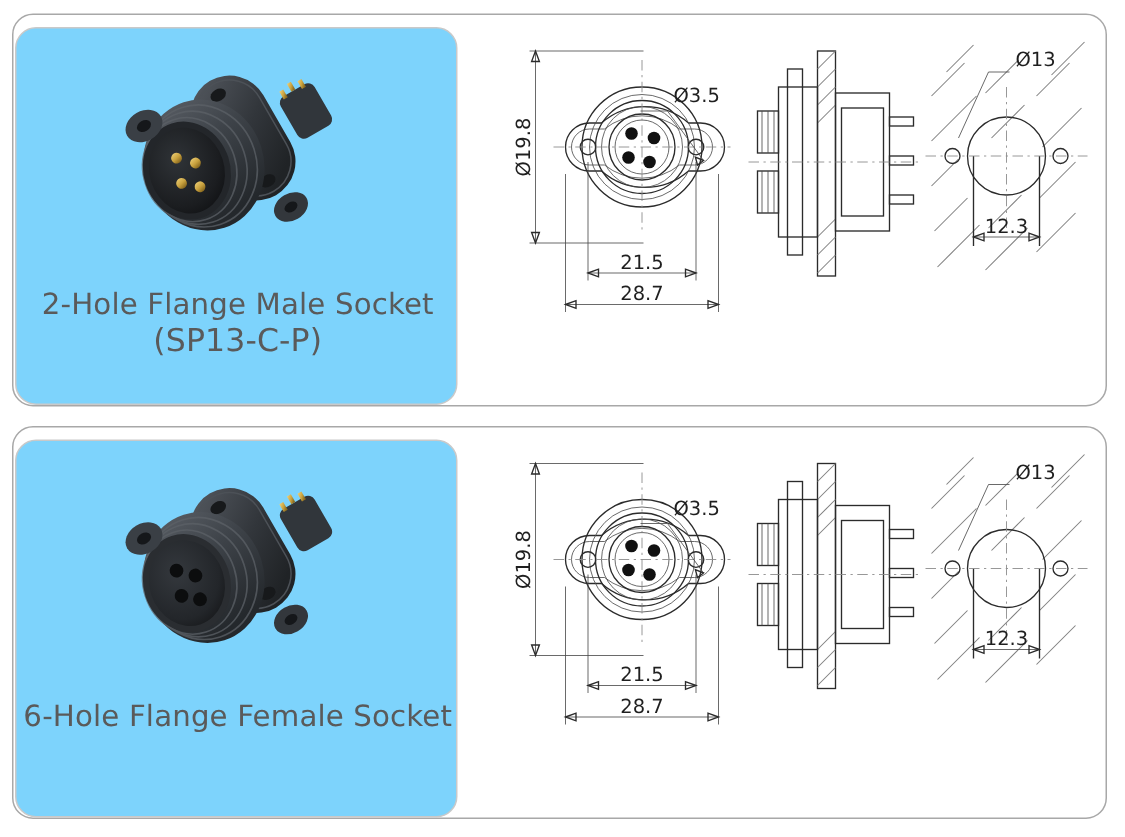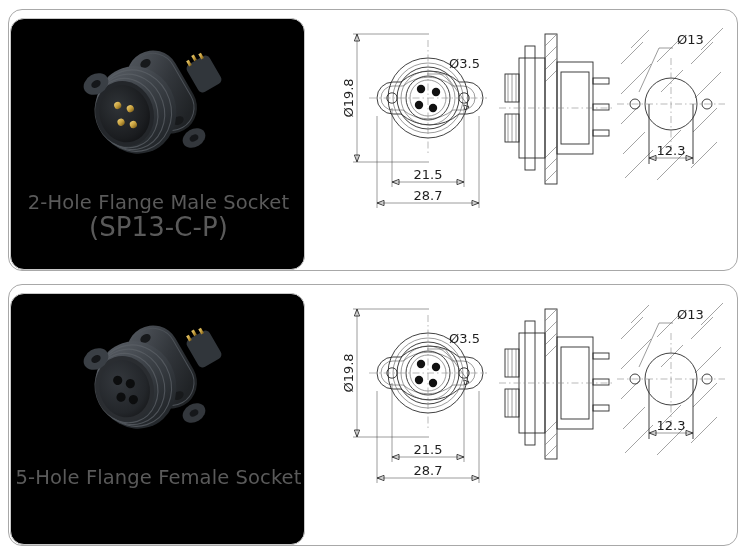--- a/index.html
+++ b/index.html
@@ -25,42 +25,42 @@
 
   .photo-panel{
     position:absolute;
     left:1px;
     top:8px;
     width:295px;
     height:252px;
     box-sizing:border-box;
     border:1px solid #c9c9c9;
     border-radius:14px;
-    background:#000000;
+    background:#7dd3fc;
     text-decoration:underline;
   }
   .photo-wrap{
     position:absolute;
     left:0;top:6px;
     width:295px;height:170px;
     display:flex;align-items:center;justify-content:center;
   }
   .caption{
     position:absolute;
     left:-6px;
     top:172px;
     width:307px;
     text-align:center;
     color:#5a5a5a;
     font-size:19.5px;
     line-height:24px;
     letter-spacing:.1px;
     white-space:nowrap;
   }
-  .caption .sub{font-size:26px;}
+  .caption .sub{font-size:21px;}
 
   .drawing{
     position:absolute;
     left:300px;top:2px;
     width:428px;height:258px;
   }
   svg{display:block;}
   .ln{stroke:#2b2b2b;stroke-width:.9;fill:none;}
   .thin{stroke:#4a4a4a;stroke-width:.55;fill:none;}
   .hatch{stroke:#7d7d7d;stroke-width:.7;fill:none;}
@@ -350,21 +350,21 @@
           <ellipse cx="0" cy="0" rx="5" ry="3.6" fill="#15171a"></ellipse>
         </g>
         <g transform="translate(150,108) rotate(-30)">
           <ellipse cx="0" cy="0" rx="12" ry="9" fill="#33373c"></ellipse>
           <ellipse cx="0" cy="0" rx="4.6" ry="3.2" fill="#15171a"></ellipse>
         </g>
       </svg>
     </div>
 
     <div class="caption">
-      <div>5-Hole Flange Female Socket</div>
+      <div>6-Hole Flange Female Socket</div>
     </div>
   </div>
 
   <div class="drawing">
     <svg width="428" height="258" viewBox="0 0 428 258">
 
       <g>
         <line class="thin" x1="48" y1="22" x2="48" y2="150"></line>
         <line class="thin" x1="44" y1="22" x2="120" y2="22"></line>
         <line class="thin" x1="44" y1="150" x2="120" y2="150"></line>

